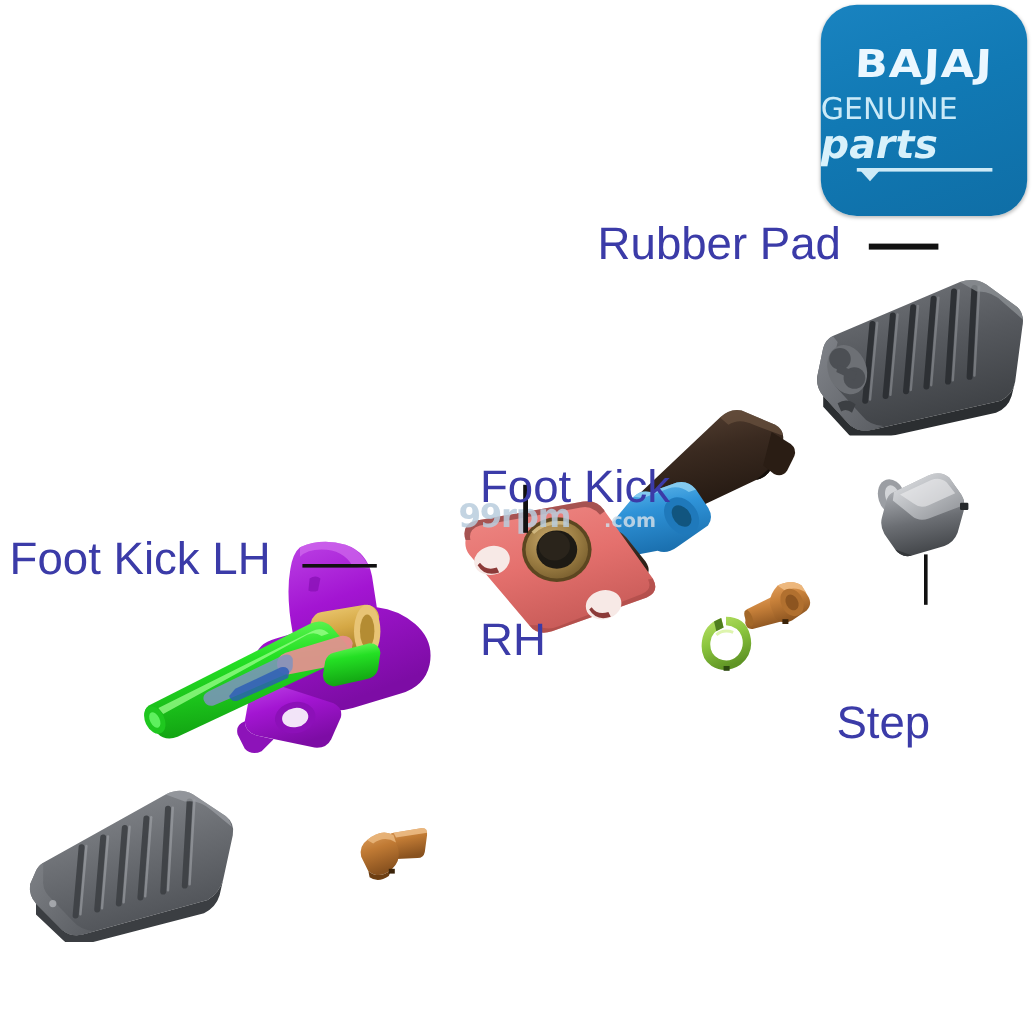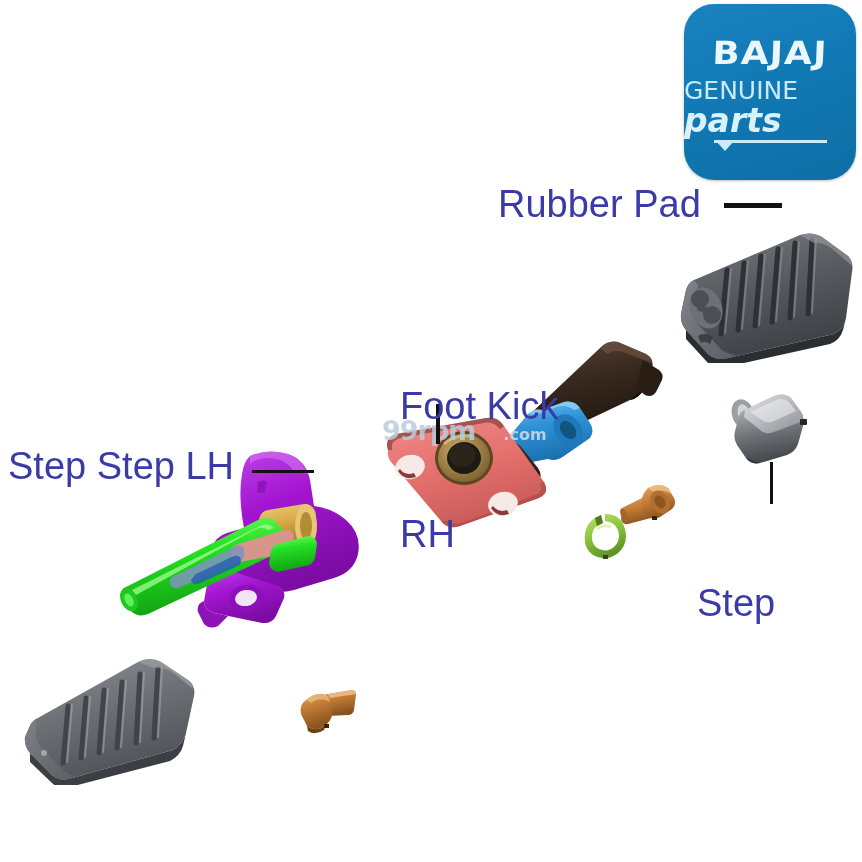--- a/index.html
+++ b/index.html
@@ -420,21 +420,21 @@
   <div class="abs leader" id="leader-footstep-lh"></div>
   <div class="abs leader" id="leader-kick-damper"></div>
 
   <div class="abs callout" id="label-rubber-pad">Rubber Pad</div>
 
   <div class="abs callout" id="label-footstep-rh">
     <div>Foot Kick</div>
     <div>RH</div>
   </div>
 
-  <div class="abs callout" id="label-footstep-lh">Step Step LH</div>
+  <div class="abs callout" id="label-footstep-lh">Foot Kick LH</div>
 
   <div class="abs callout" id="label-kick-damper">
     <div>Step</div>
   </div>
 
   <div class="abs" id="bajaj-logo">
     <div id="bajaj-wordmark">BAJAJ</div>
     <div id="bajaj-genuine">GENUINE</div>
     <div id="bajaj-parts">parts</div>
     <div id="bajaj-underline"></div>

